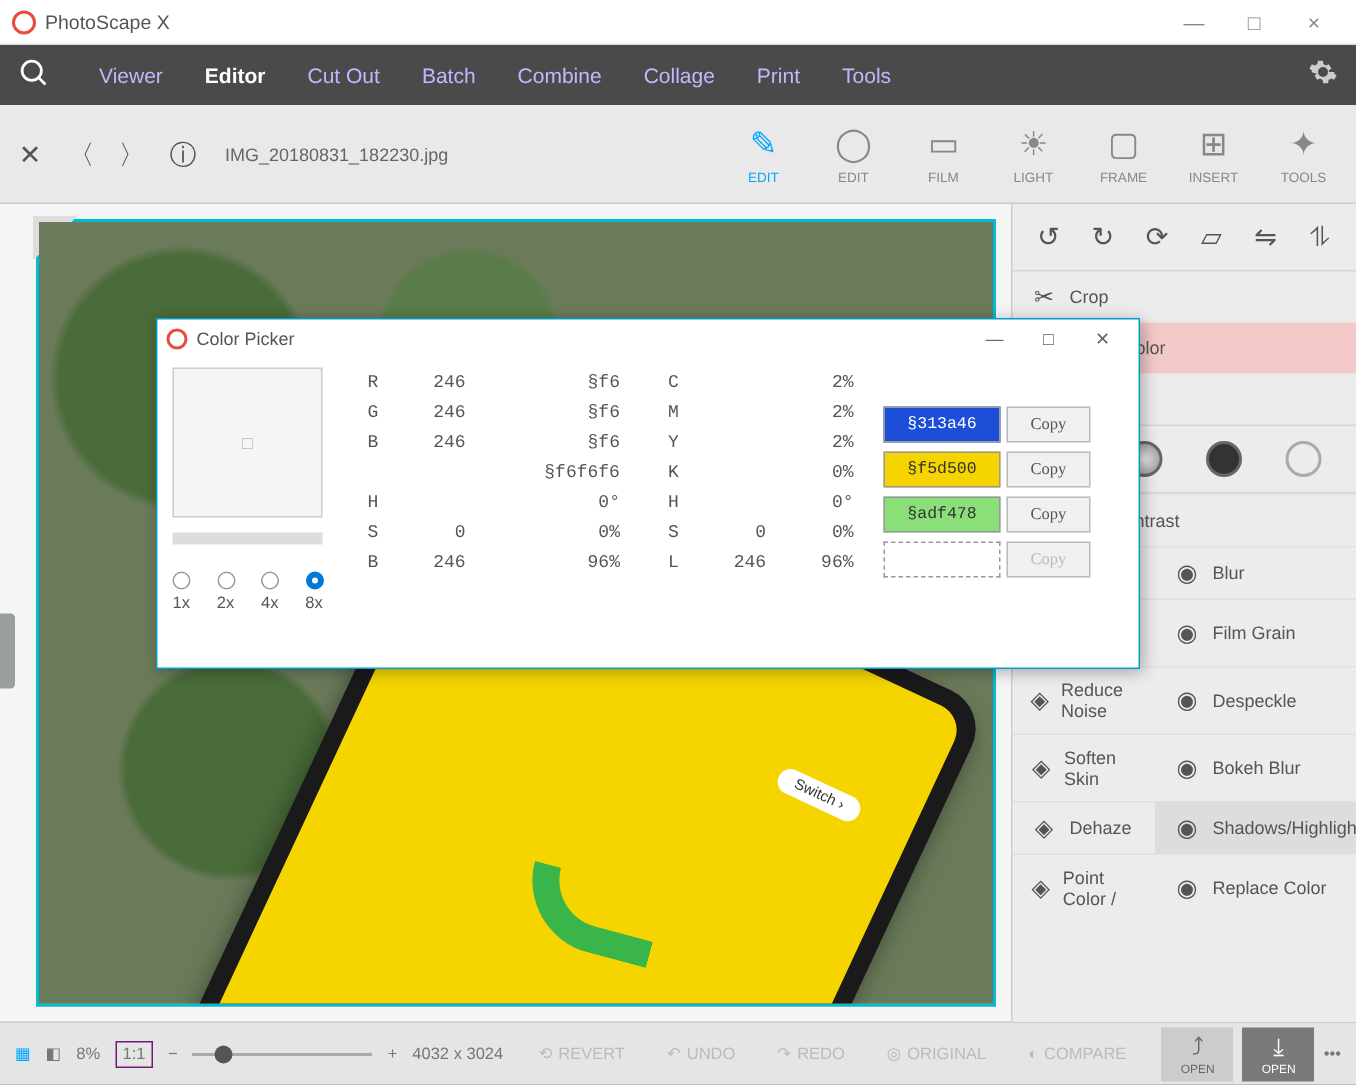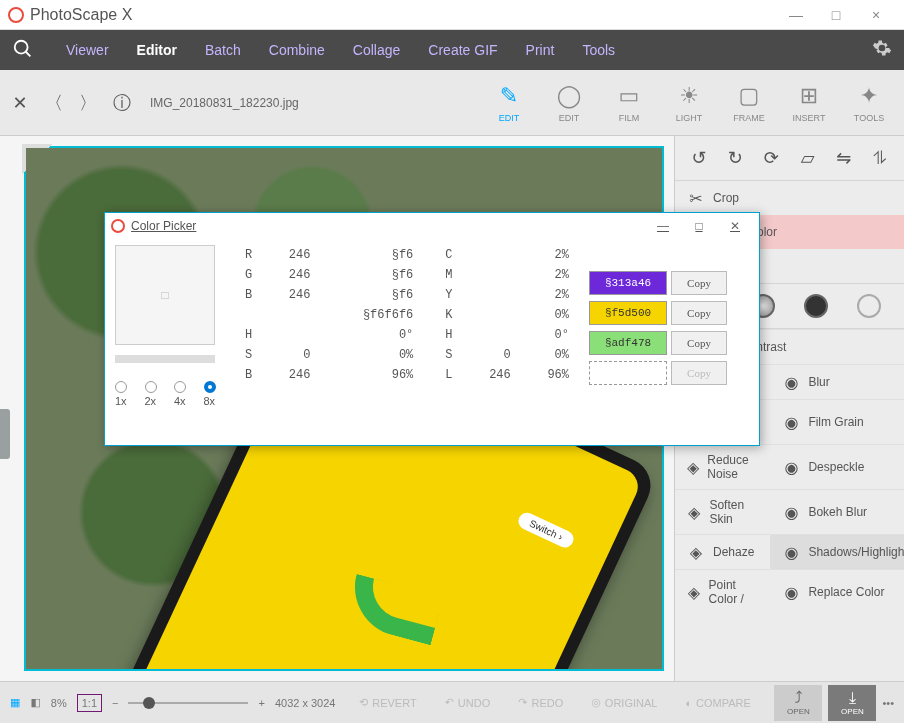--- a/index.html
+++ b/index.html
@@ -1,21 +1,21 @@
 <!DOCTYPE html>
 <html><head>
 <meta charset="utf-8">
 <style>
 * { box-sizing: border-box; margin: 0; padding: 0; font-family: "Segoe UI", Arial, sans-serif; }
 body { width: 904px; height: 723px; background: #f0f0f0; position: relative; overflow: hidden; }
 
 
 .titlebar { height: 30px; background: #fff; display: flex; align-items: center; padding: 0 8px; border-bottom: 1px solid #ddd; }
 .titlebar .logo { width: 16px; height: 16px; border: 2px solid #e74c3c; border-radius: 50%; margin-right: 6px; position: relative; }
-.titlebar .title { font-size: 16px; color: #555; flex: 1; }
+.titlebar .title { font-size: 13px; color: #555; flex: 1; }
 .titlebar .win-btns { display: flex; }
 .titlebar .win-btn { width: 40px; height: 20px; display: flex; align-items: center; justify-content: center; color: #888; font-size: 14px; cursor: pointer; }
 
 
 .menubar { height: 40px; background: #4a4a4a; display: flex; align-items: center; padding: 0 12px; color: #ccc; }
 .menubar .logo-icon { width: 24px; height: 24px; color: #fff; margin-right: 16px; }
 .menubar .menu-item { padding: 0 14px; font-size: 14px; height: 40px; display: flex; align-items: center; cursor: pointer; color: #c4b5fd; }
 .menubar .menu-item.active { color: #fff; font-weight: 600; }
 .menubar .gear { margin-left: auto; color: #ccc; }
 
@@ -62,21 +62,21 @@
 .bottombar .bb { display: flex; align-items: center; gap: 4px; cursor: pointer; }
 .bottombar .slider { width: 120px; display: flex; align-items: center; }
 .bottombar .slider .track { flex: 1; height: 2px; background: #aaa; position: relative; }
 .bottombar .slider .thumb { position: absolute; left: 12%; top: -5px; width: 12px; height: 12px; border-radius: 50%; background: #555; }
 .bottombar .right-btns { margin-left: auto; display: flex; gap: 6px; align-items: center; }
 .bottombar .big-btn { width: 48px; height: 36px; background: #ccc; display: flex; flex-direction: column; align-items: center; justify-content: center; font-size: 8px; color: #666; }
 .bottombar .big-btn.dark { background: #7a7a7a; color: #fff; }
 
 
 .picker { position: absolute; left: 104px; top: 212px; width: 656px; height: 234px; background: #fff; border: 1px solid #00a0cc; box-shadow: 2px 2px 10px rgba(0,0,0,.3); font-family: "Courier New", monospace; font-size: 12px; color: #555; }
-.picker-title { height: 26px; display: flex; align-items: center; padding: 0 6px; font-family: "Segoe UI"; font-size: 12px; text-decoration: underline; }
+.picker-title { height: 26px; display: flex; align-items: center; padding: 0 6px; font-family: "Segoe UI"; font-size: 12px; }
 .picker-title .logo { width: 14px; height: 14px; border: 2px solid #e74c3c; border-radius: 50%; margin-right: 6px; }
 .picker-title .spacer { flex: 1; }
 .picker-title .wb { width: 36px; text-align: center; color: #666; cursor: pointer; }
 .picker-body { display: flex; padding: 6px 10px 10px; gap: 12px; }
 .preview-col { width: 110px; }
 .preview-box { width: 100px; height: 100px; border: 1px solid #ccc; background: #f5f5f5; display: flex; align-items: center; justify-content: center; color: #bbb; }
 .preview-slider { width: 100px; height: 8px; background: #ddd; margin-top: 10px; }
 .zoom-radios { display: flex; gap: 8px; margin-top: 18px; font-size: 11px; align-items: center; }
 .zoom-radios .r { width: 12px; height: 12px; border: 1px solid #999; border-radius: 50%; display: inline-block; }
 .zoom-radios .r.on { border: 4px solid #0078d4; }
@@ -106,24 +106,24 @@
 
 <div class="menubar">
   <div class="logo-icon">
     <svg viewBox="0 0 24 24" width="22" height="22" fill="none" stroke="currentColor" stroke-width="2">
         <circle cx="10" cy="10" r="7"></circle>
         <line x1="20" y1="20" x2="15" y2="15"></line>
       </svg>
   </div>
   <div class="menu-item">Viewer</div>
   <div class="menu-item active">Editor</div>
+  <div class="menu-item">Cut Out</div>
   <div class="menu-item">Batch</div>
   <div class="menu-item">Combine</div>
   <div class="menu-item">Collage</div>
-  <div class="menu-item">Create GIF</div>
   <div class="menu-item">Print</div>
   <div class="menu-item">Tools</div>
   <div class="gear">
     <svg viewBox="0 0 24 24" width="20" height="20" fill="currentColor">
         <path d="M12 8a4 4 0 100 8 4 4 0 000-8zm9 4a7 7 0 01-.1 1.2l2 1.6-2 3.4-2.4-1a7 7 0 01-2 1.2l-.4 2.6h-4l-.4-2.6a7 7 0 01-2-1.2l-2.4 1-2-3.4 2-1.6A7 7 0 013 12a7 7 0 01.1-1.2l-2-1.6 2-3.4 2.4 1a7 7 0 012-1.2L7.9 3h4l.4 2.6a7 7 0 012 1.2l2.4-1 2 3.4-2 1.6c.1.4.1.8.1 1.2z"></path>
       </svg>
   </div>
 </div>
 
 <div class="toolbar">
@@ -393,21 +393,21 @@
               <td>96%</td>
                   <td class="lbl" style="padding-left:24px">L</td>
               <td>246</td>
               <td>96%</td>
             </tr>
           </tbody>
       </table>
     </div>
     <div class="swatch-col" id="swatches">
         <div class="swatch-row">
-          <div class="swatch" style="background:#6d28d9;color:#fff">§313a46</div>
+          <div class="swatch" style="background:#1d4ed8;color:#fff">§313a46</div>
                    <div class="copy-btn">Copy</div>
         </div>
         <div class="swatch-row">
           <div class="swatch" style="background:#f5d400;color:#333">§f5d500</div>
                    <div class="copy-btn">Copy</div>
         </div>
         <div class="swatch-row">
           <div class="swatch" style="background:#8adf78;color:#333">§adf478</div>
                    <div class="copy-btn">Copy</div>
         </div>

